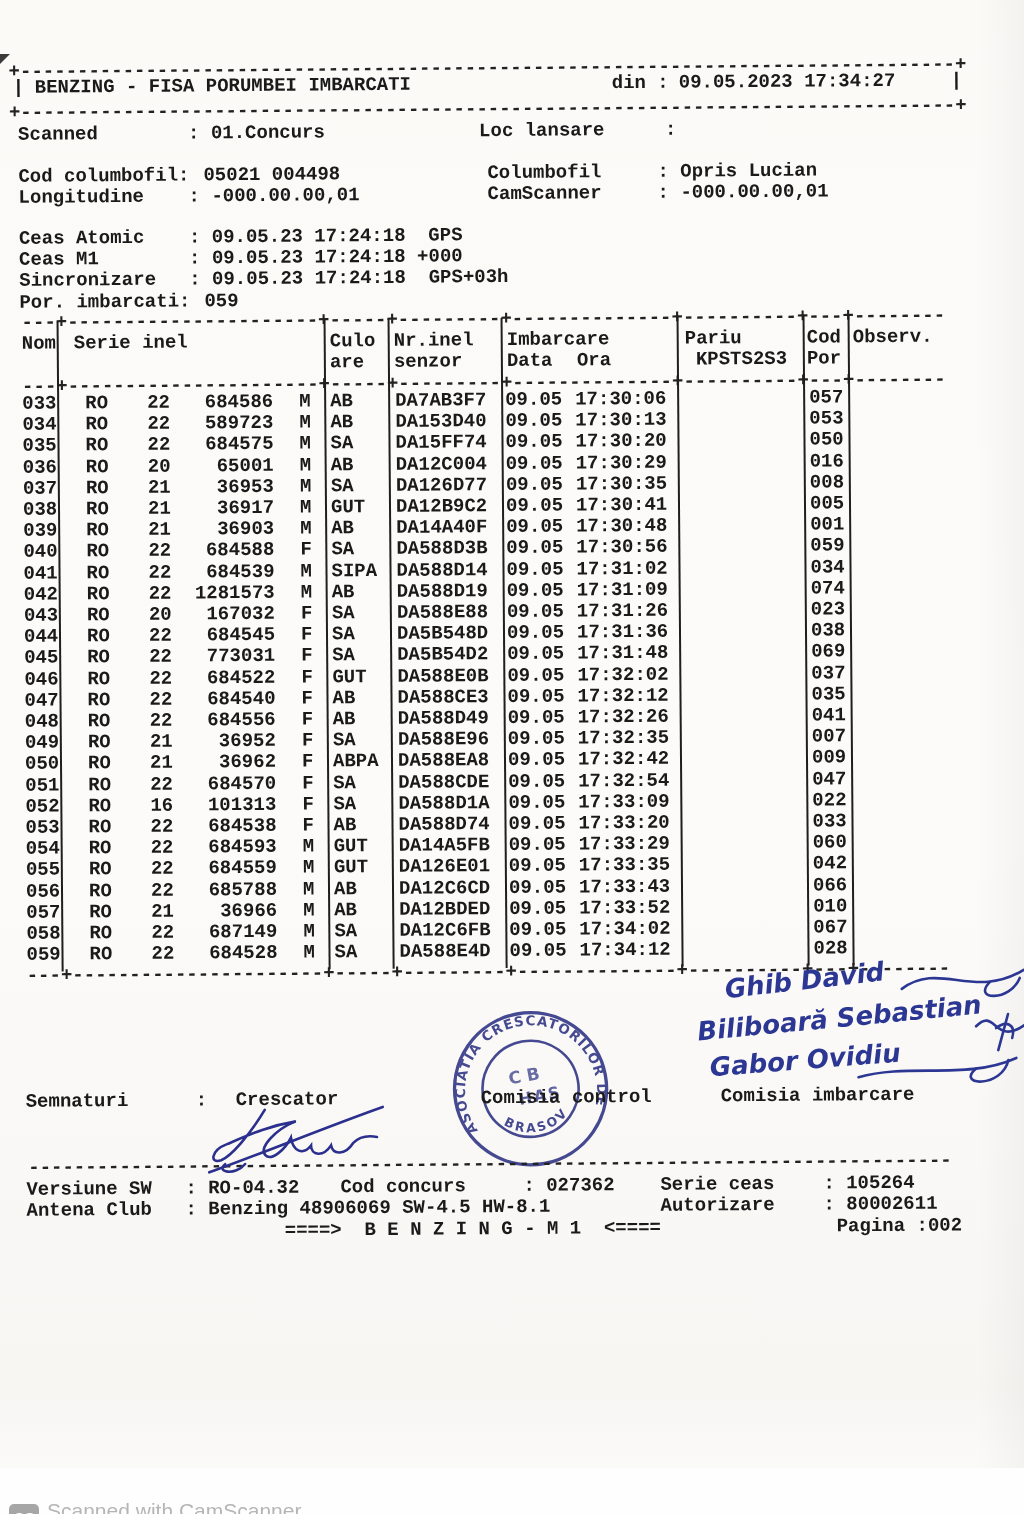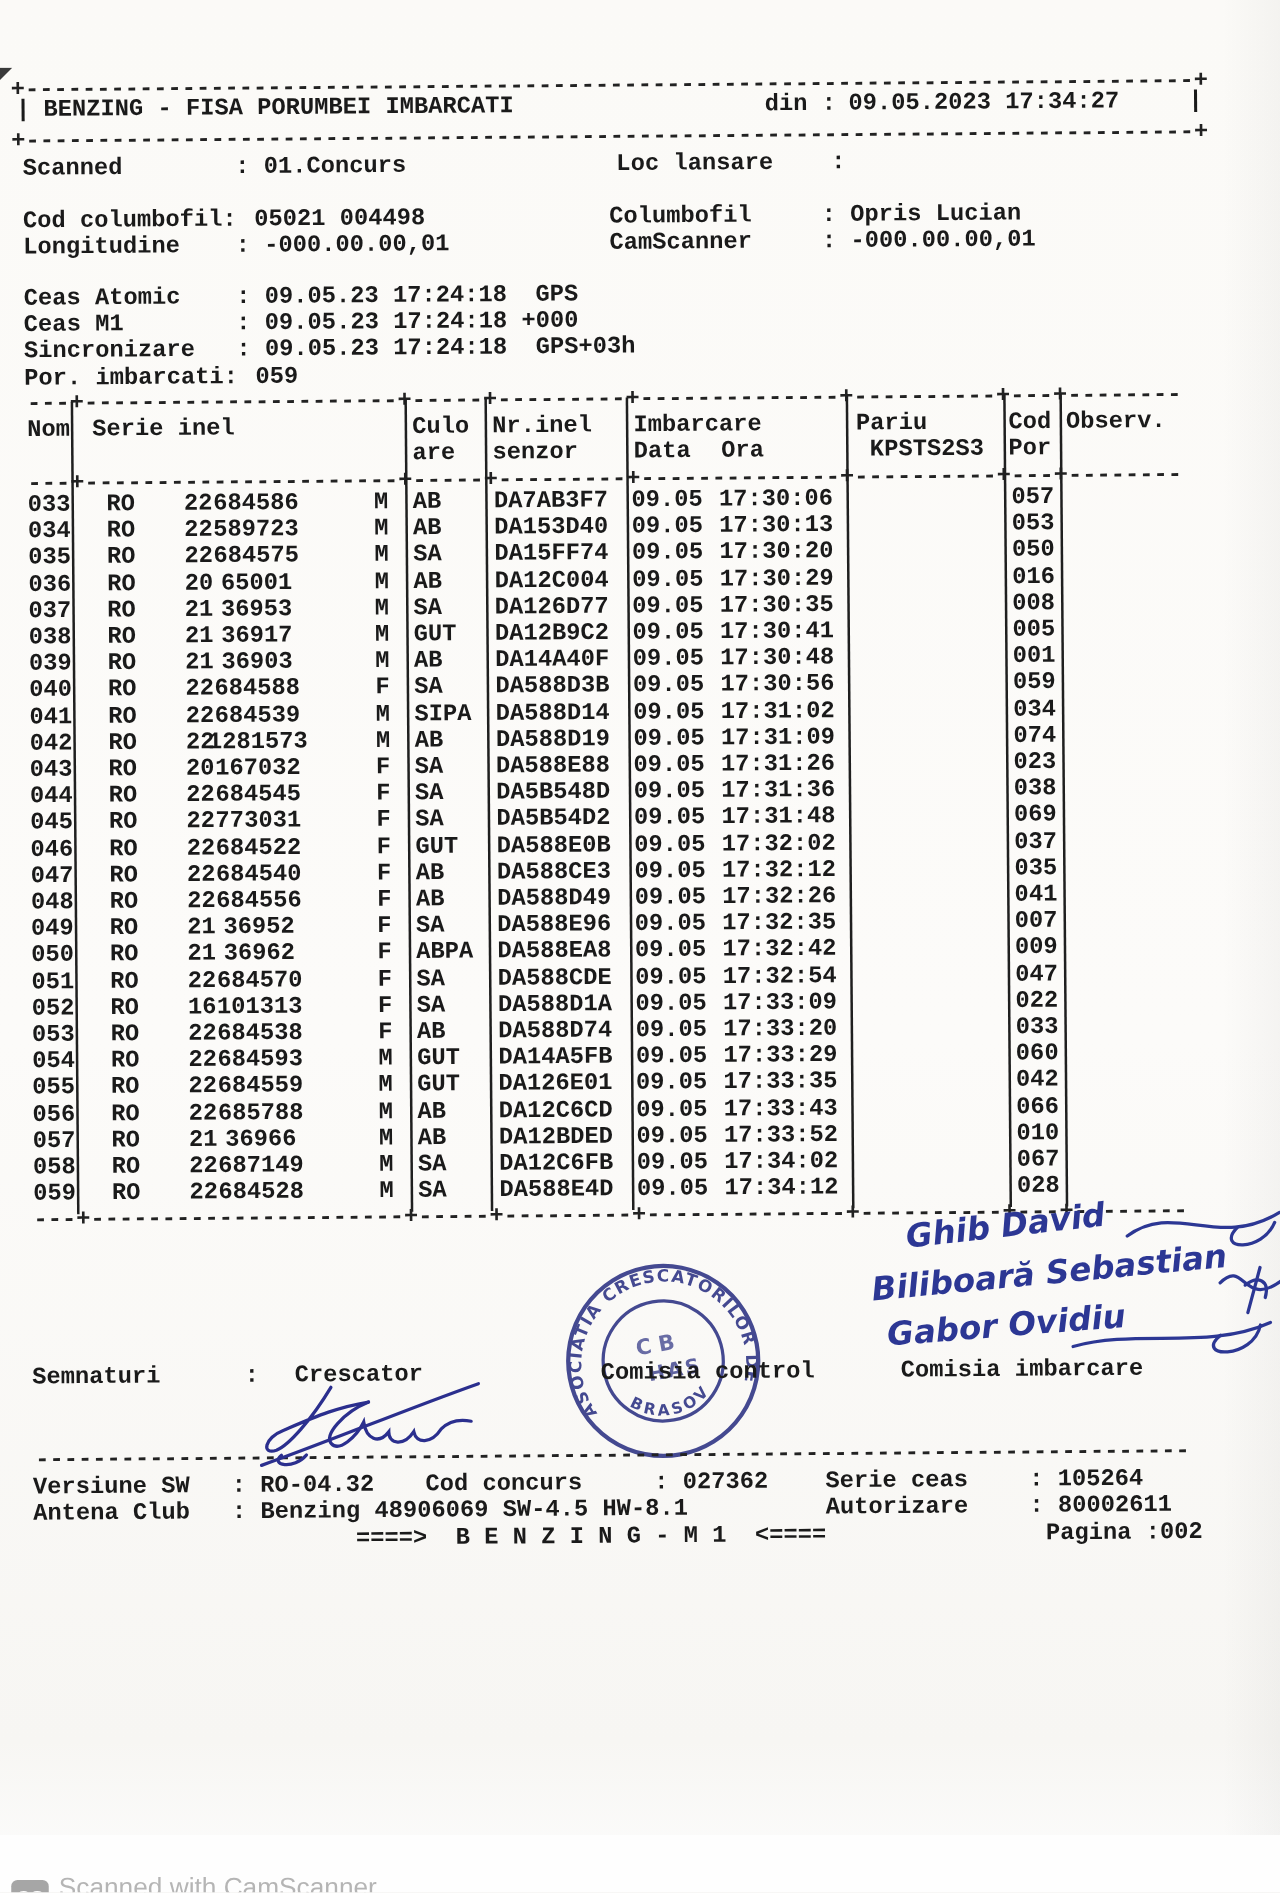--- a/index.html
+++ b/index.html
@@ -16,21 +16,21 @@
   .pline{position:absolute;left:0;width:1014px;height:21px;line-height:21px;white-space:pre;}
   .abs{position:absolute;top:0;white-space:pre;}
   .dash{letter-spacing:0;color:#222;}
   .vline{position:absolute;width:2px;top:318px;height:650px;background:#1f1f1f;}
   .rows{position:absolute;left:0;top:390px;width:1014px;}
   .trow{position:absolute;left:25px;width:940px;height:21.2px;line-height:21.2px;}
   .tc{position:absolute;top:0;white-space:pre;}
   .c-nom{left:0;}
   .c-country{left:63px;}
   .c-year{left:125px;}
-  .c-ring{left:132px;width:101px;text-align:center;}
+  .c-ring{left:150px;width:101px;text-align:right;}
   .c-sex{left:277px;}
   .c-color{left:308px;}
   .c-sensor{left:373px;}
   .c-date{left:483px;}
   .c-time{left:553px;}
   .c-cod{left:787px;}
   .hand-svg{position:absolute;overflow:visible;}
   .cs-bar{position:absolute;left:0;top:1468px;width:1024px;height:46px;background:#fefefe;}
   .cs-badge{position:absolute;left:9px;top:8px;width:30px;height:32px;background:#a6a6a6;
        border-radius:5px;box-shadow:inset 0 -7px 0 #b9b9b9;display:flex;align-items:center;justify-content:center;
@@ -53,21 +53,21 @@
       <span class="abs" style="left:40px">BENZING - FISA PORUMBEI IMBARCATI</span>
       <span class="abs" style="left:617px">din :</span>
       <span class="abs" style="left:684px">09.05.2023 17:34:27</span>
       <span class="abs" style="left:956px">|</span>
     </div>
     <div class="pline dash" style="top:99px;left:14px">+----------------------------------------------------------------------------------+</div>
 
     <div class="pline" style="top:121px">
       <span class="abs" style="left:23px">Scanned</span>
       <span class="abs" style="left:193px">: 01.Concurs</span>
-      <span class="abs" style="left:498px">Loc lansare</span>
+      <span class="abs" style="left:484px">Loc lansare</span>
       <span class="abs" style="left:670px">:</span>
     </div>
     <div class="pline" style="top:163px">
       <span class="abs" style="left:23px">Cod columbofil:</span>
       <span class="abs" style="left:208px">05021 004498</span>
       <span class="abs" style="left:492px">Columbofil</span>
       <span class="abs" style="left:662px">: Opris Lucian</span>
     </div>
     <div class="pline" style="top:184px">
       <span class="abs" style="left:23px">Longitudine</span>

